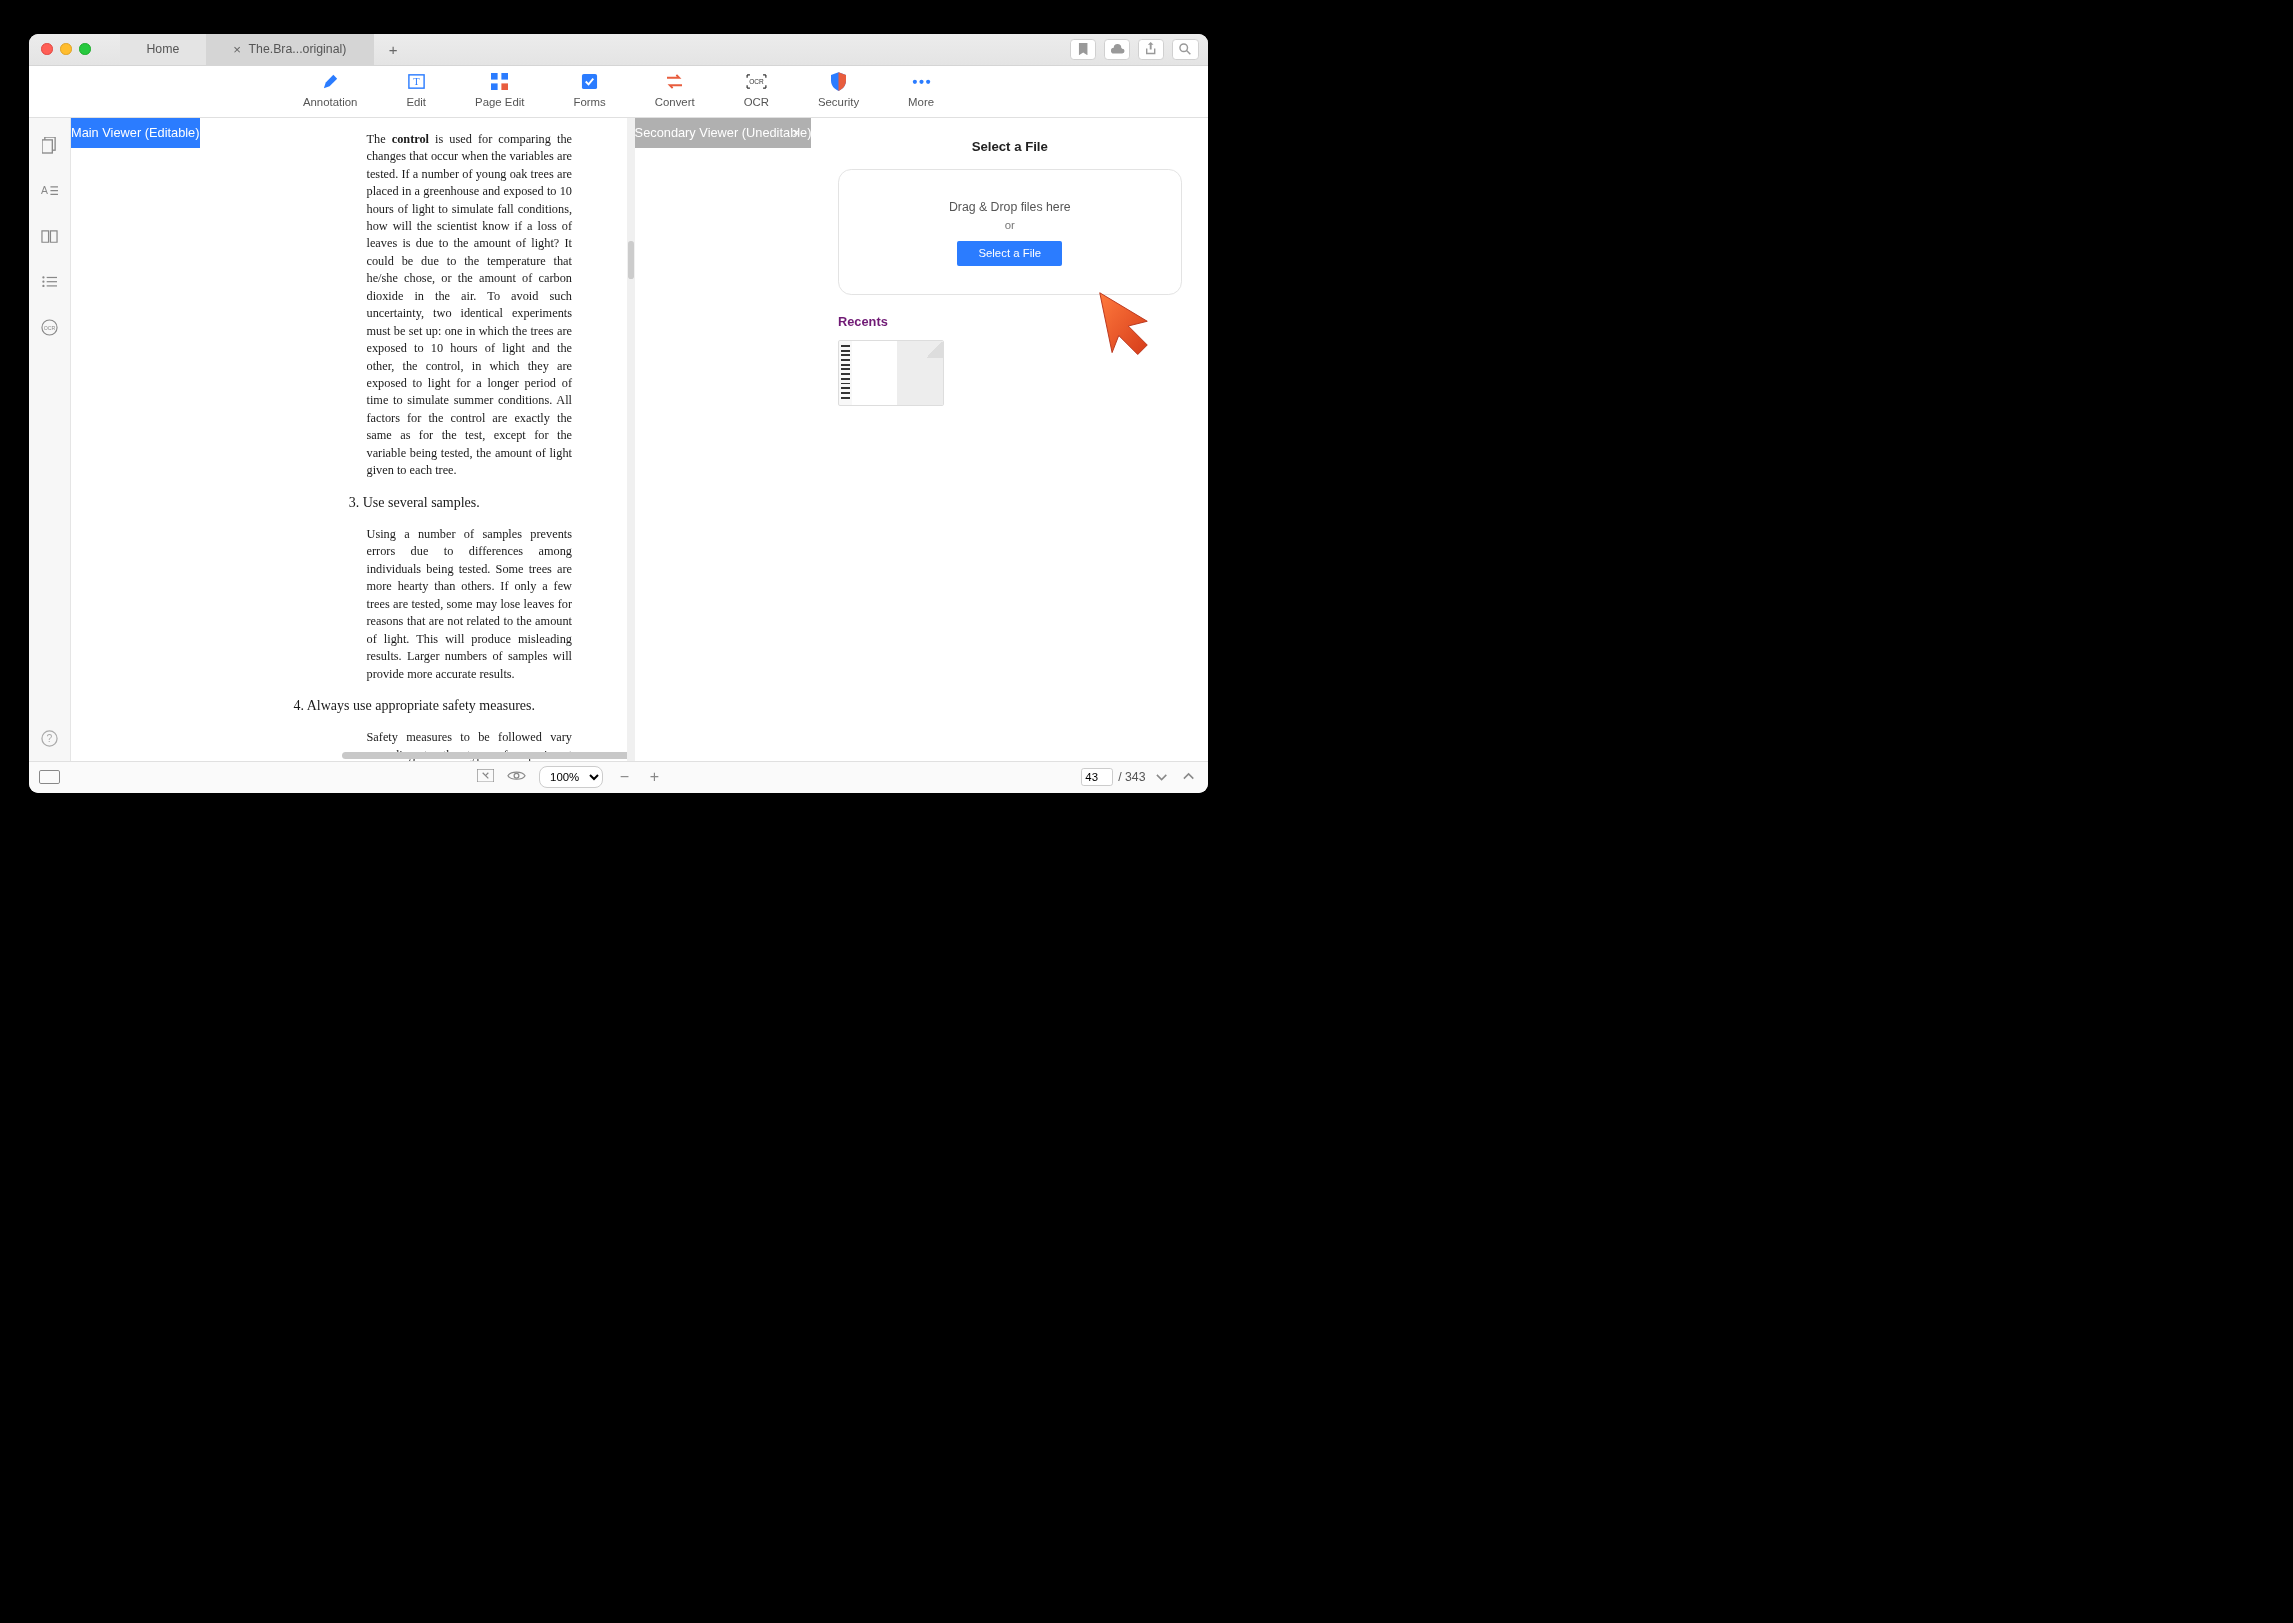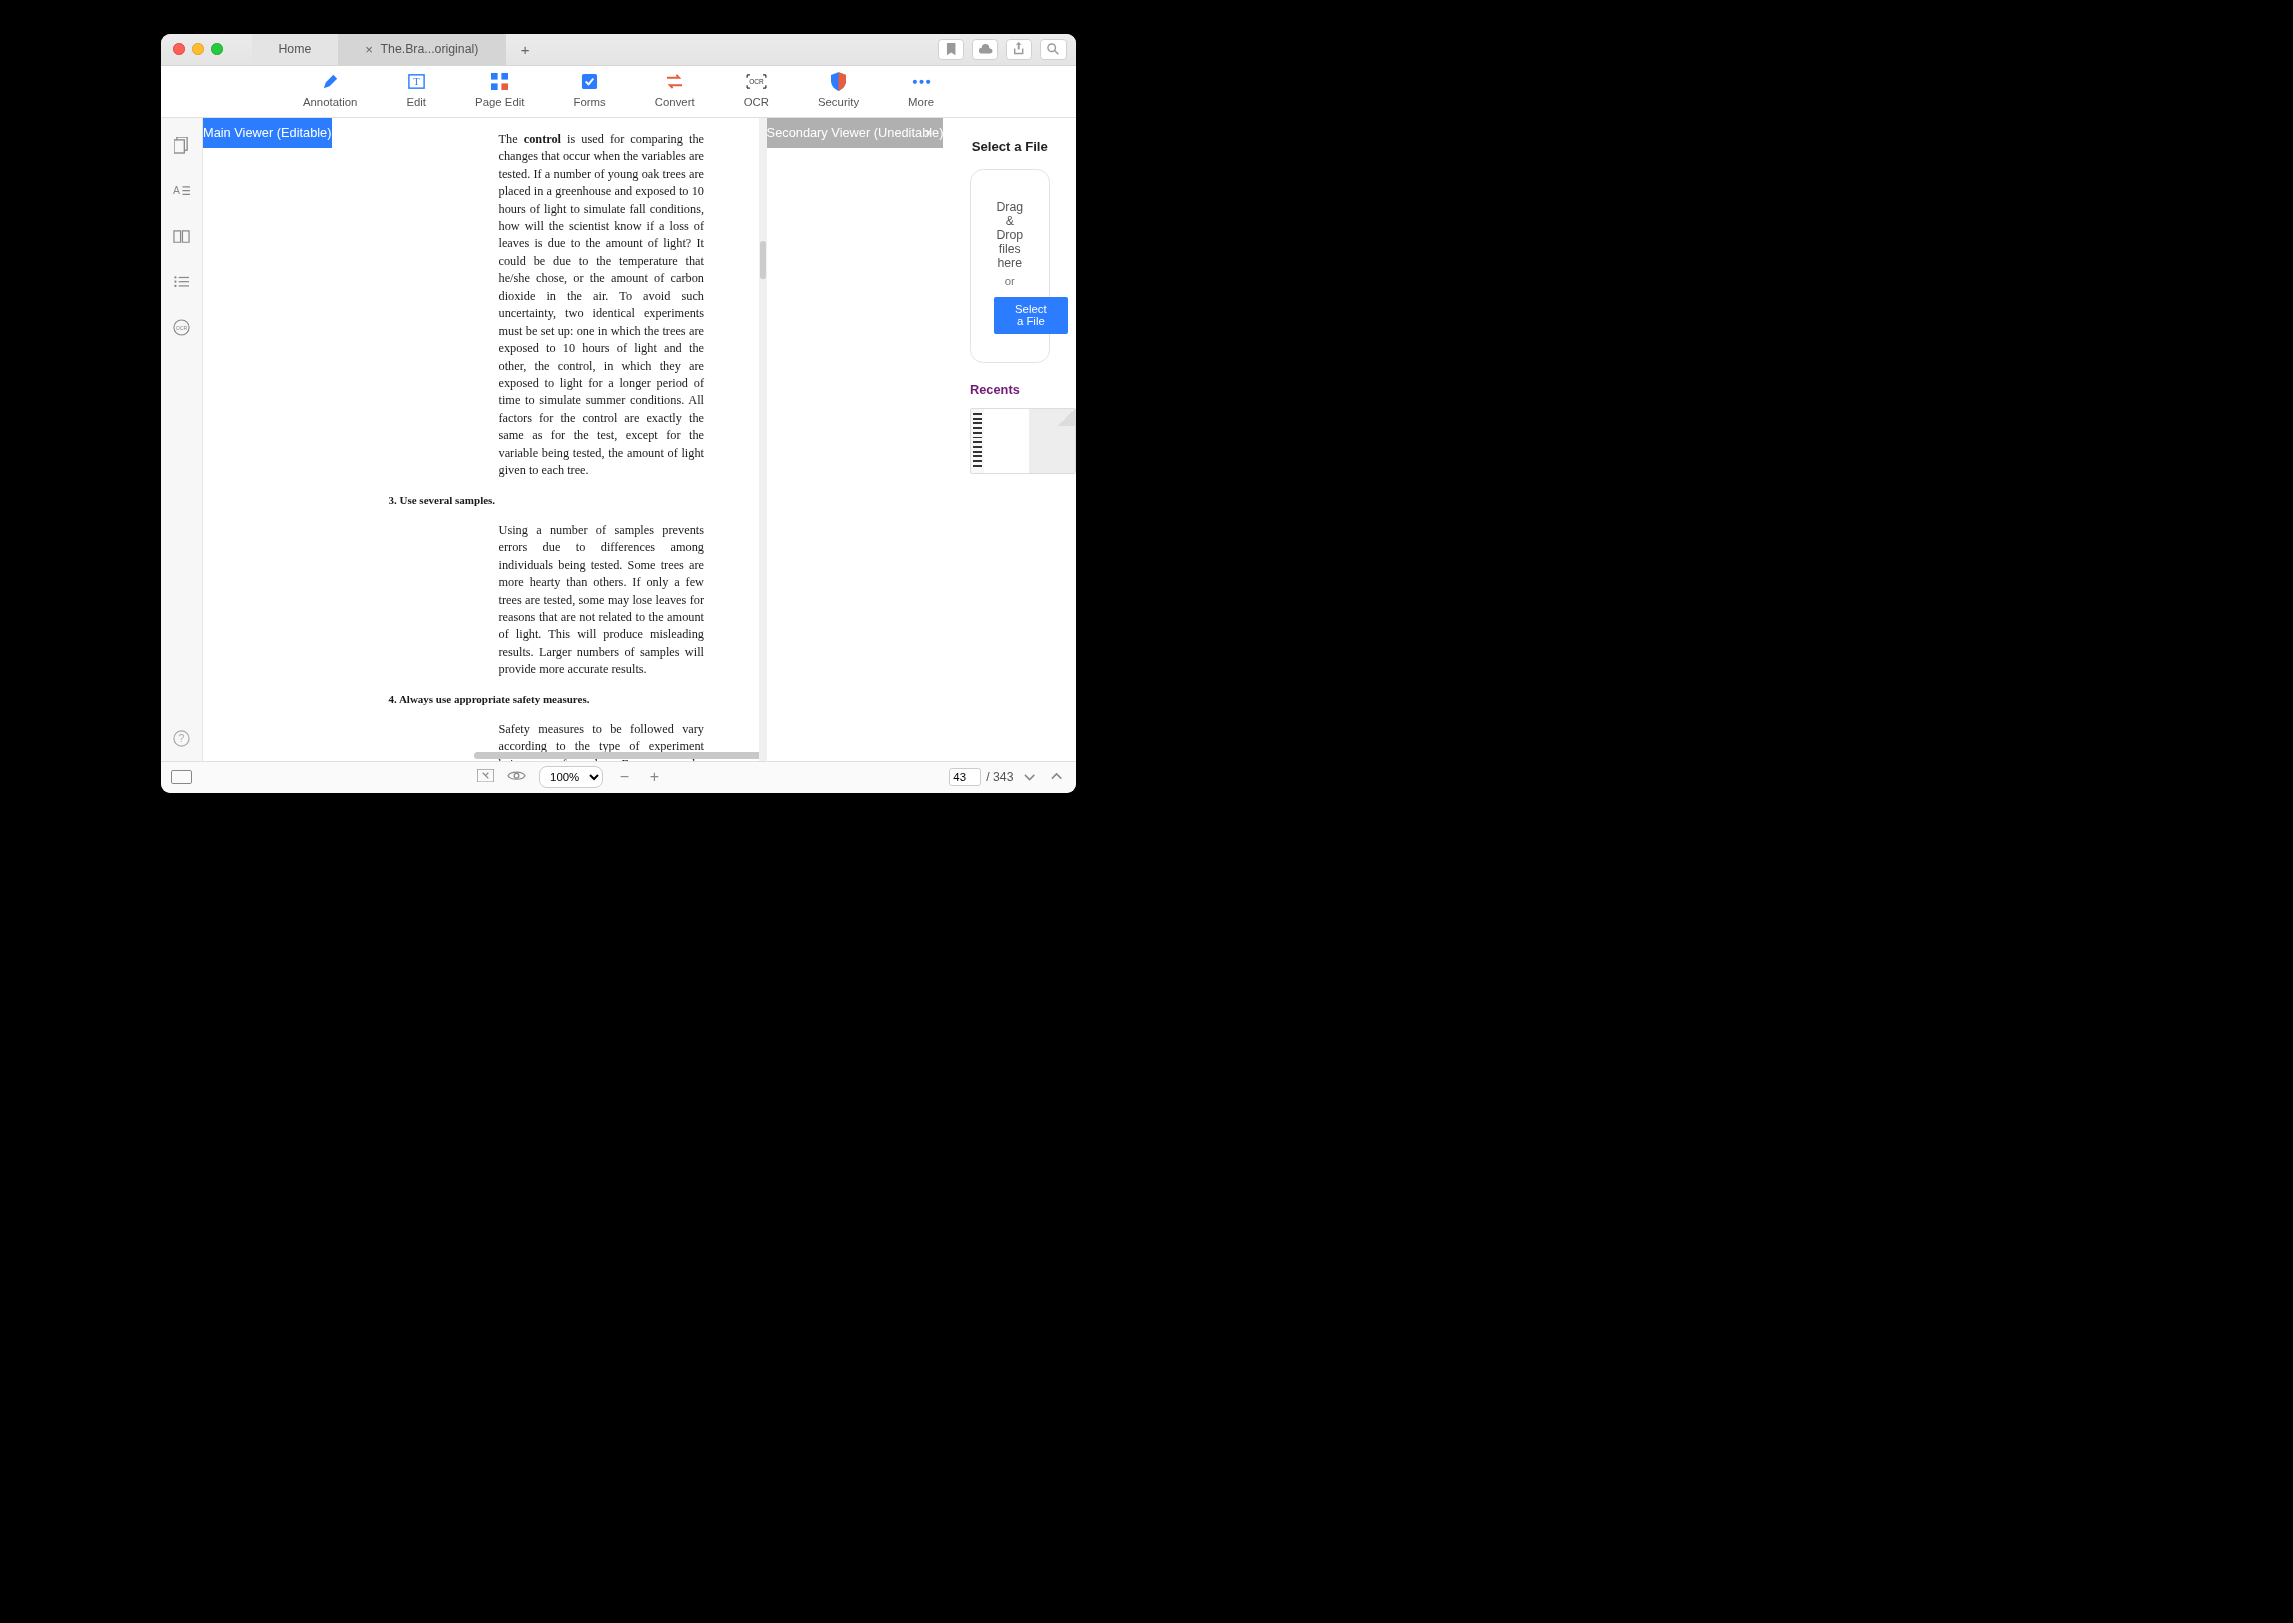--- a/index.html
+++ b/index.html
@@ -6,21 +6,21 @@
 body {
   background: #000;
   font-family: -apple-system, BlinkMacSystemFont, "Segoe UI", Helvetica, Arial, sans-serif;
   width: 1237px;
   height: 826px;
   display: flex;
   align-items: center;
   justify-content: center;
 }
 .window {
-  width: 915px;
+  width: 1179px;
   height: 759px;
   background: #fff;
   border-radius: 9.5px;
   overflow: hidden;
   box-shadow: 0 9.5px 38px rgba(0,0,0,0.5);
   display: flex;
   flex-direction: column;
 }
 
 
@@ -183,23 +183,23 @@
   line-height: 1.42;
   color: #1a1a1a;
 }
 .doc p {
   text-align: justify;
   margin-bottom: 13.2px;
   margin-left: 110px;
 }
 .doc .heading {
   margin-left: 0;
-  font-weight: bold;
-  font-size: 11px;
-  text-align: left;
+  font-weight: normal;
+  font-size: 14px;
+  text-align: center;
 }
 .doc strong { font-weight: bold; }
 
 .divider {
   width: 7.6px;
   background: #f0f0f0;
   position: relative;
 }
 .divider::after {
   content: "";

